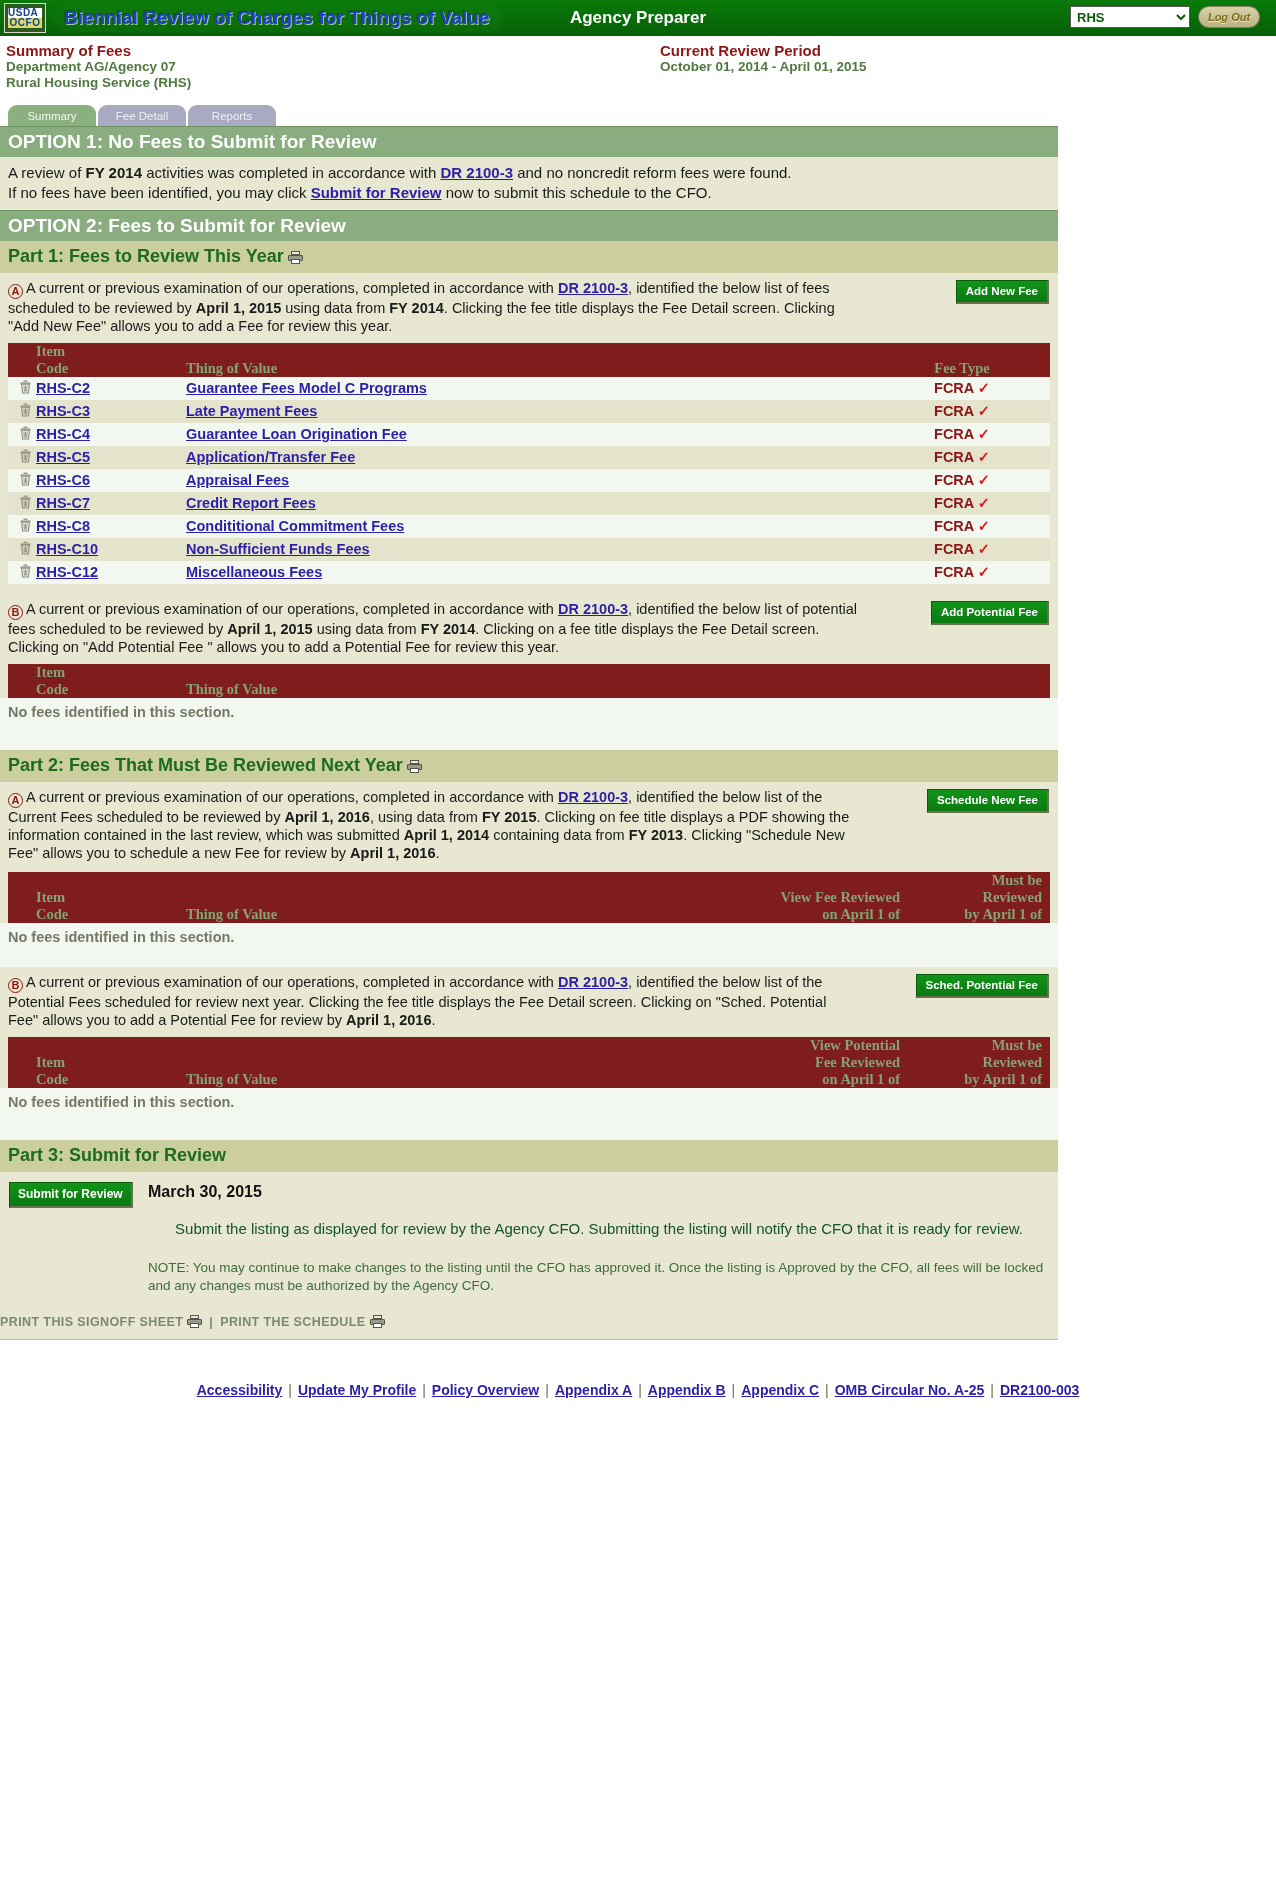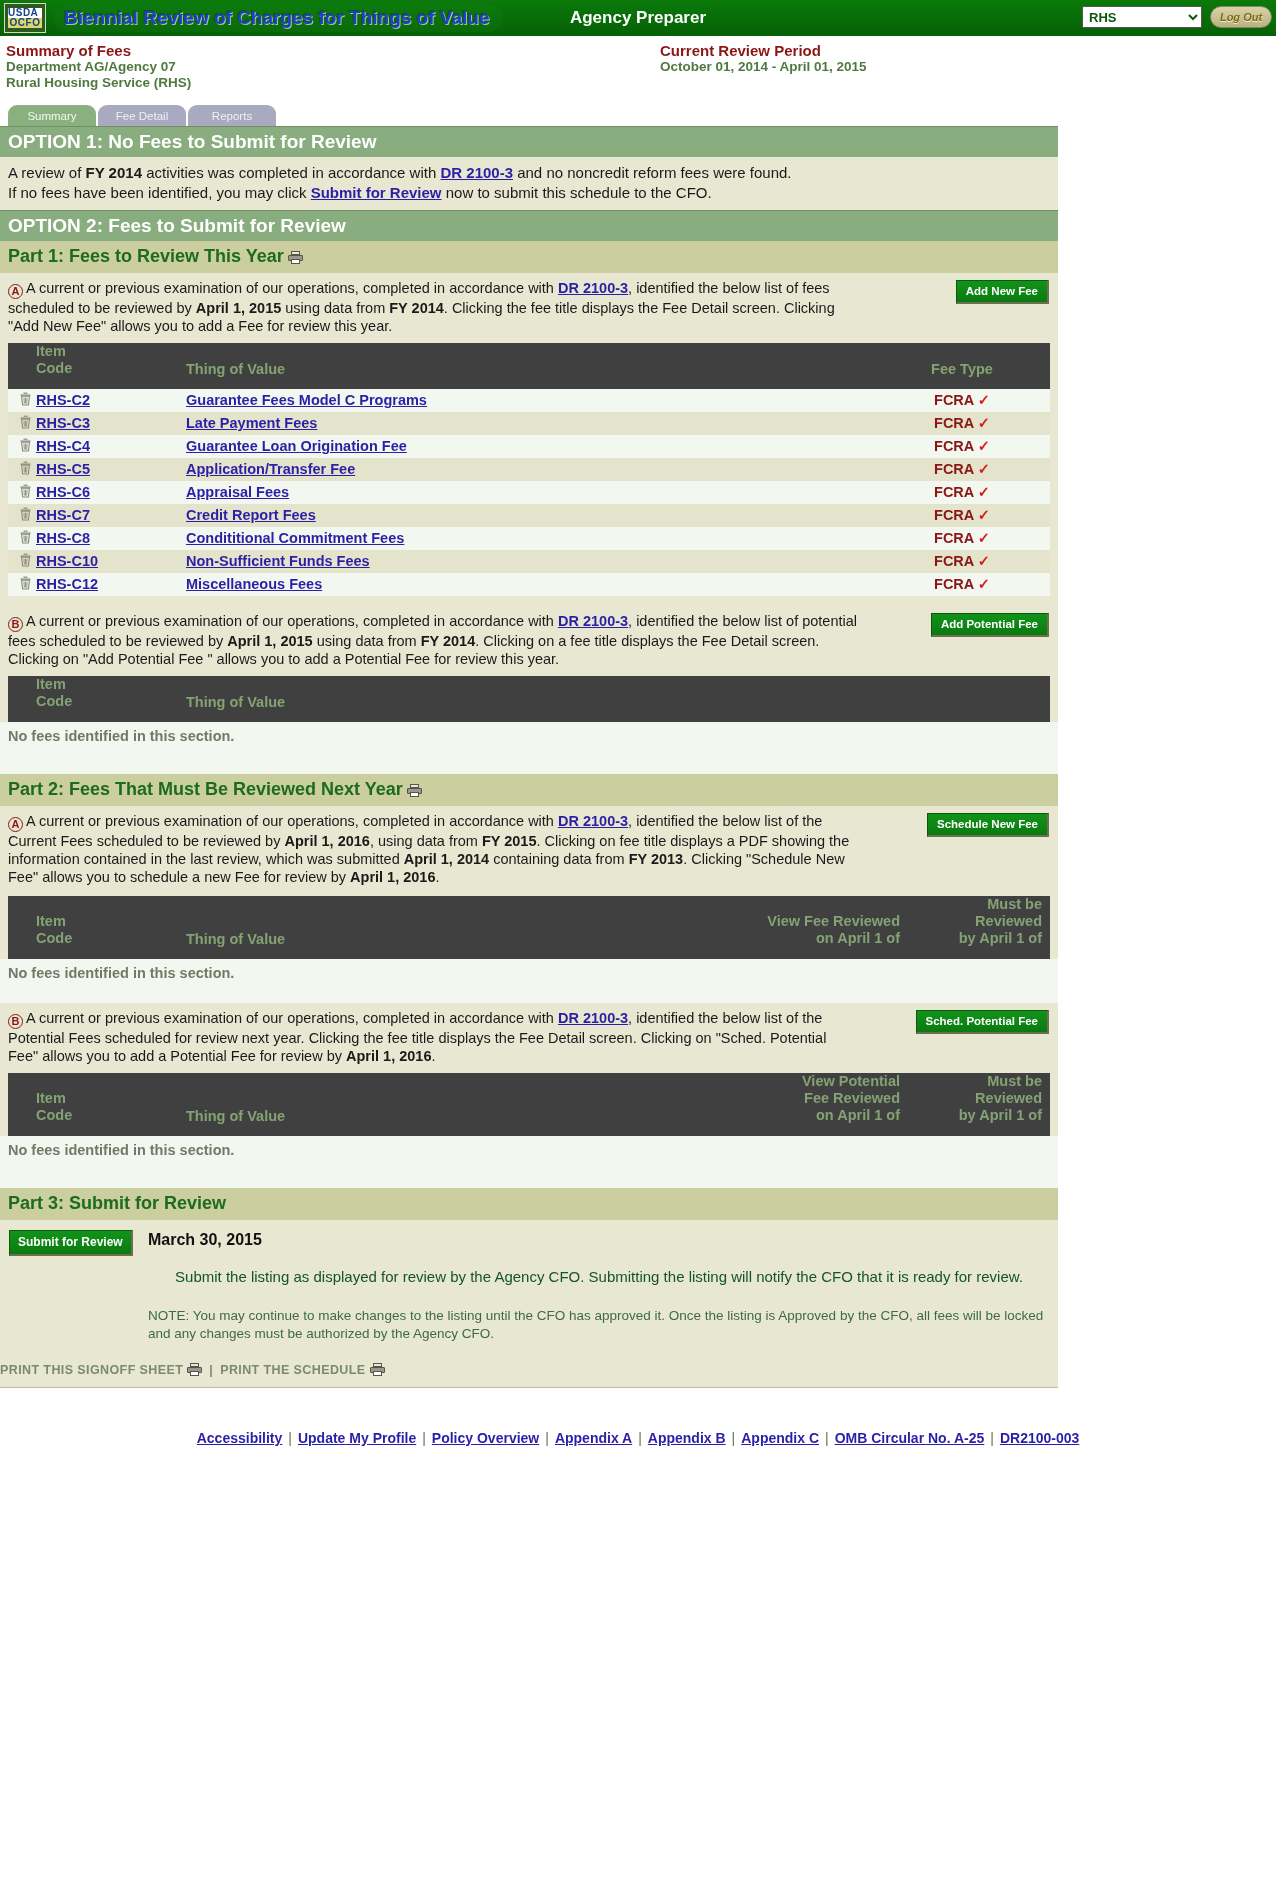--- a/index.html
+++ b/index.html
@@ -47,21 +47,21 @@
     text-shadow: 1px 1px 0 #9ec99e, -1px -1px 0 #0a5a0a;
     white-space: nowrap;
   }
   .agency-role {
     position: absolute; left: 0; right: 0;
     text-align: center;
     color: #ffffff; font-size: 17px; font-weight: bold;
     pointer-events: none;
   }
   .topbar-right {
-    position: absolute; right: 4px; top: 6px;
+    position: absolute; right: 16px; top: 6px;
     display: flex; align-items: center; gap: 8px;
   }
   .agency-select {
     width: 120px; height: 22px;
     font-family: "Liberation Sans", sans-serif;
     font-size: 13px; font-weight: bold; color: #0a5a0a;
     border: 1px solid #555; background: #ffffff;
     padding: 0 2px;
   }
   .logout-btn {
@@ -143,22 +143,23 @@
     border: 1px solid #0a5a0c;
     border-right: 2px solid #6e6e50; border-bottom: 2px solid #6e6e50;
     color: #ffffff; font-size: 11.5px; font-weight: bold;
     padding: 4px 9px 5px 9px;
     white-space: nowrap; cursor: pointer;
   }
   
   table.fees { width: 100%; border-collapse: collapse; background: #e8e8d2; }
   table.fees th {
     color: #84a273; font-weight: bold; font-size: 14.5px;
-    padding: 0 0 12px 0; vertical-align: bottom;
-    background: #404040;
+    padding: 0 0 0 0; vertical-align: bottom;
+    background: #7f1d1d;
+    font-family: Liberation Serif, serif;
   }
   table.fees th.hdr-wrap { white-space: pre-line; line-height: 17px; }
   table.fees td {
     padding: 2px 0 3px 0;
     font-size: 14.5px;
   }
   tr.r-odd td  { background: #f2f7ef; }
   tr.r-even td { background: #e4e4cd; }
   .c-trash { width: 28px; text-align: center; padding-left: 6px !important; }
   .c-code  { width: 150px; }

